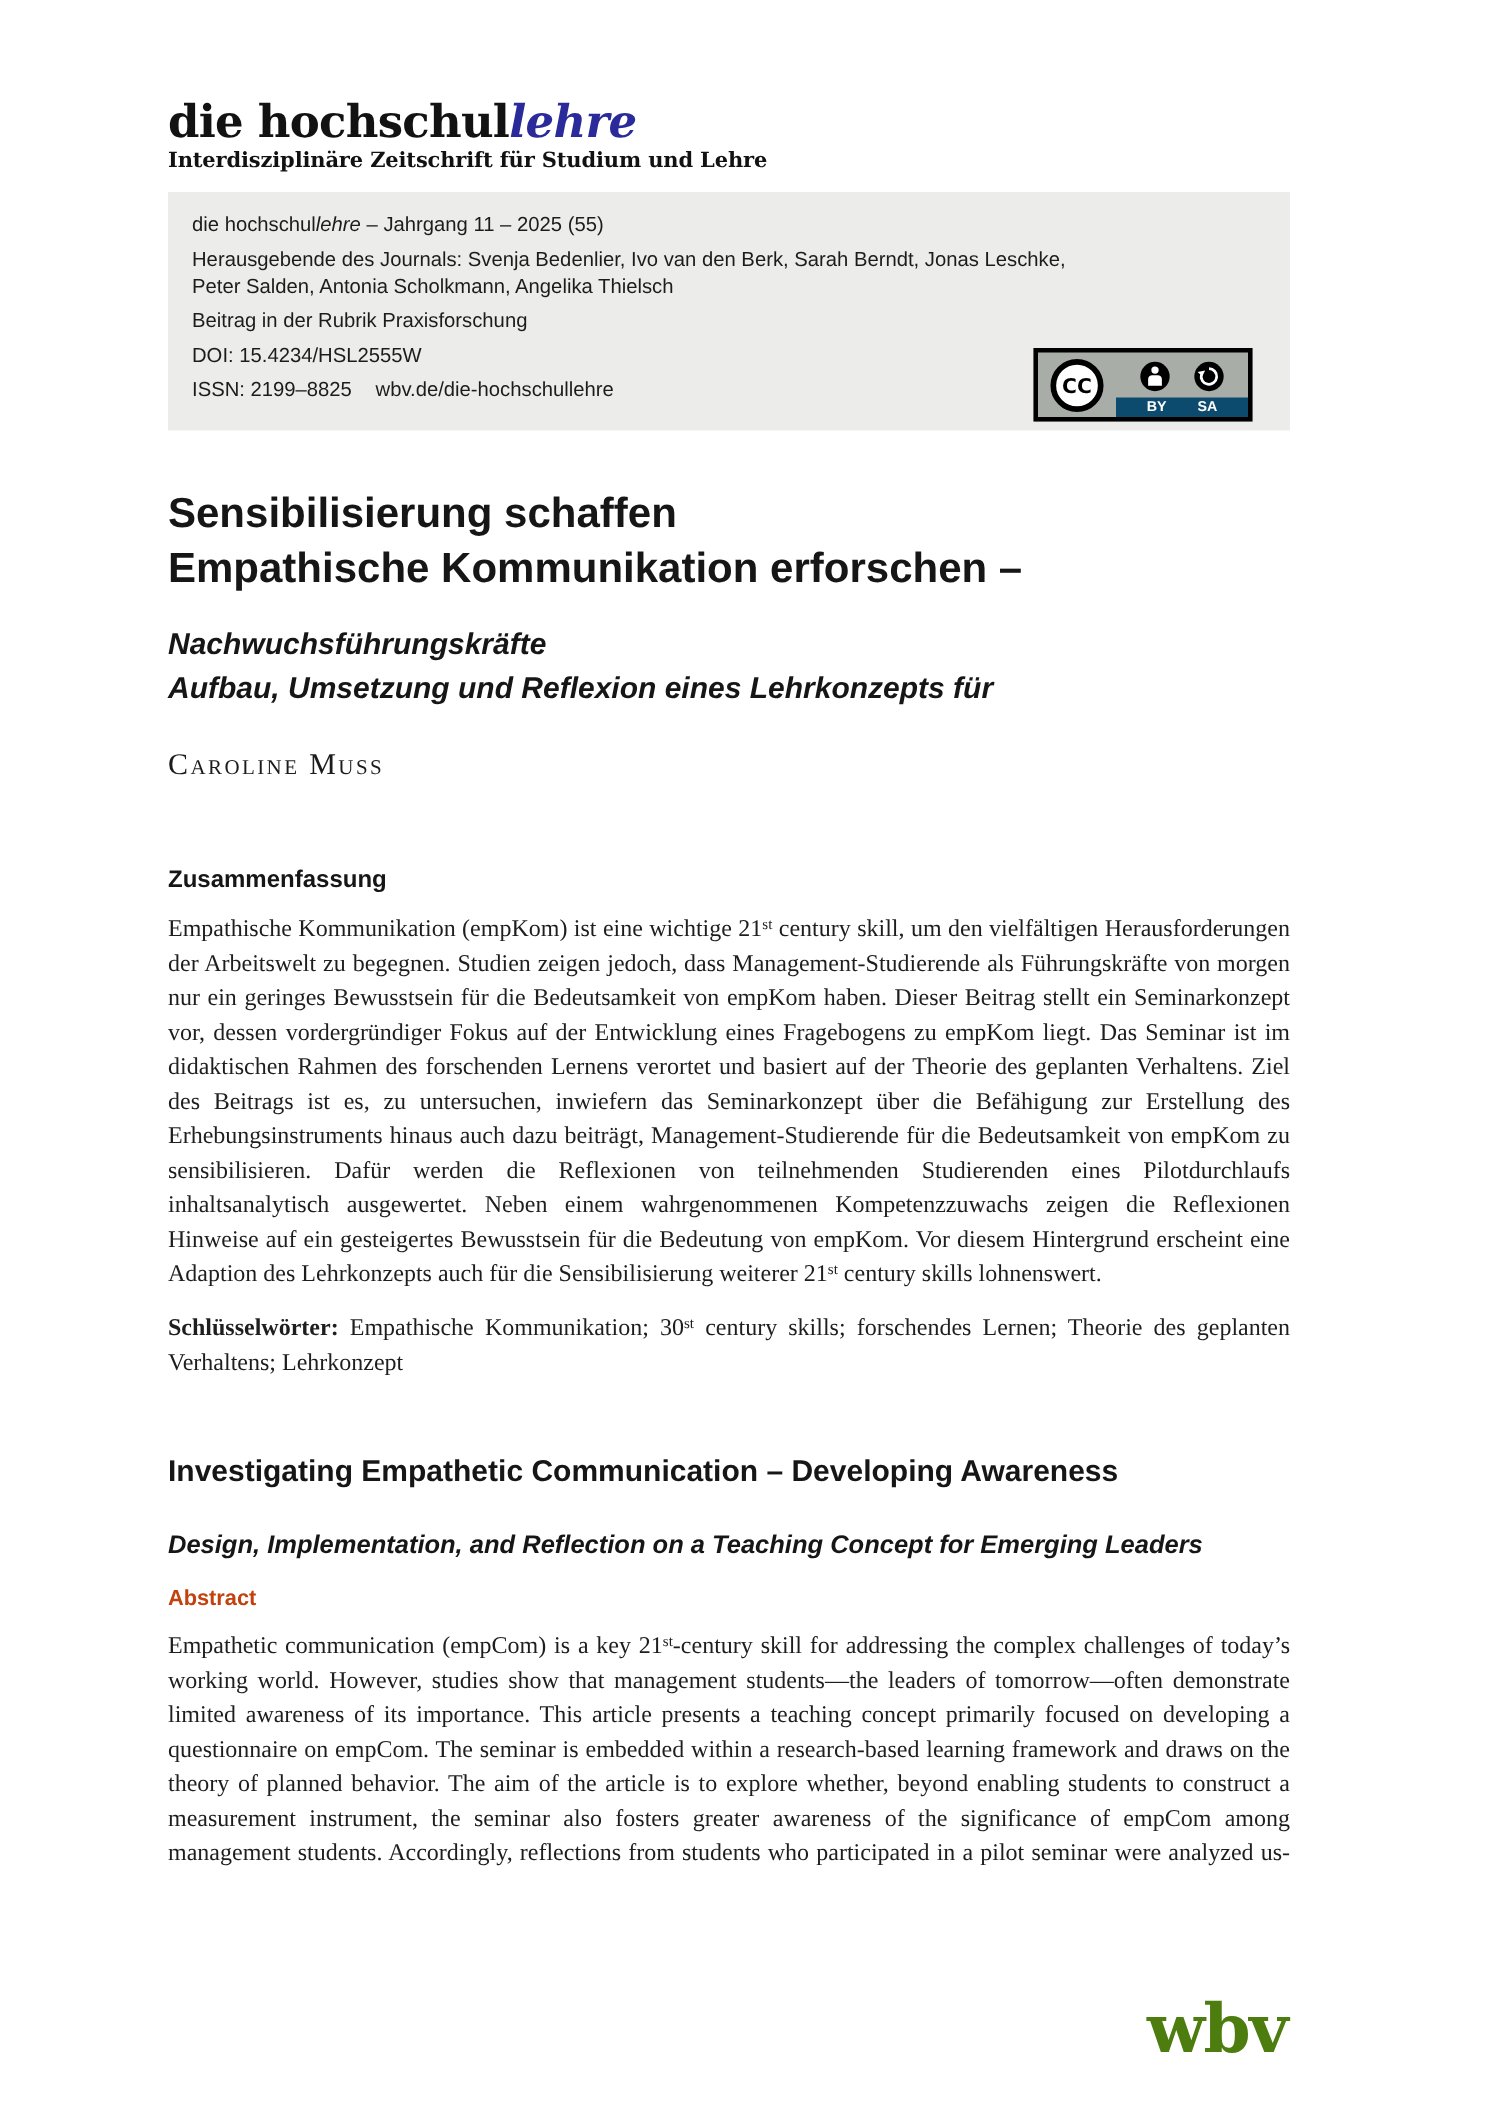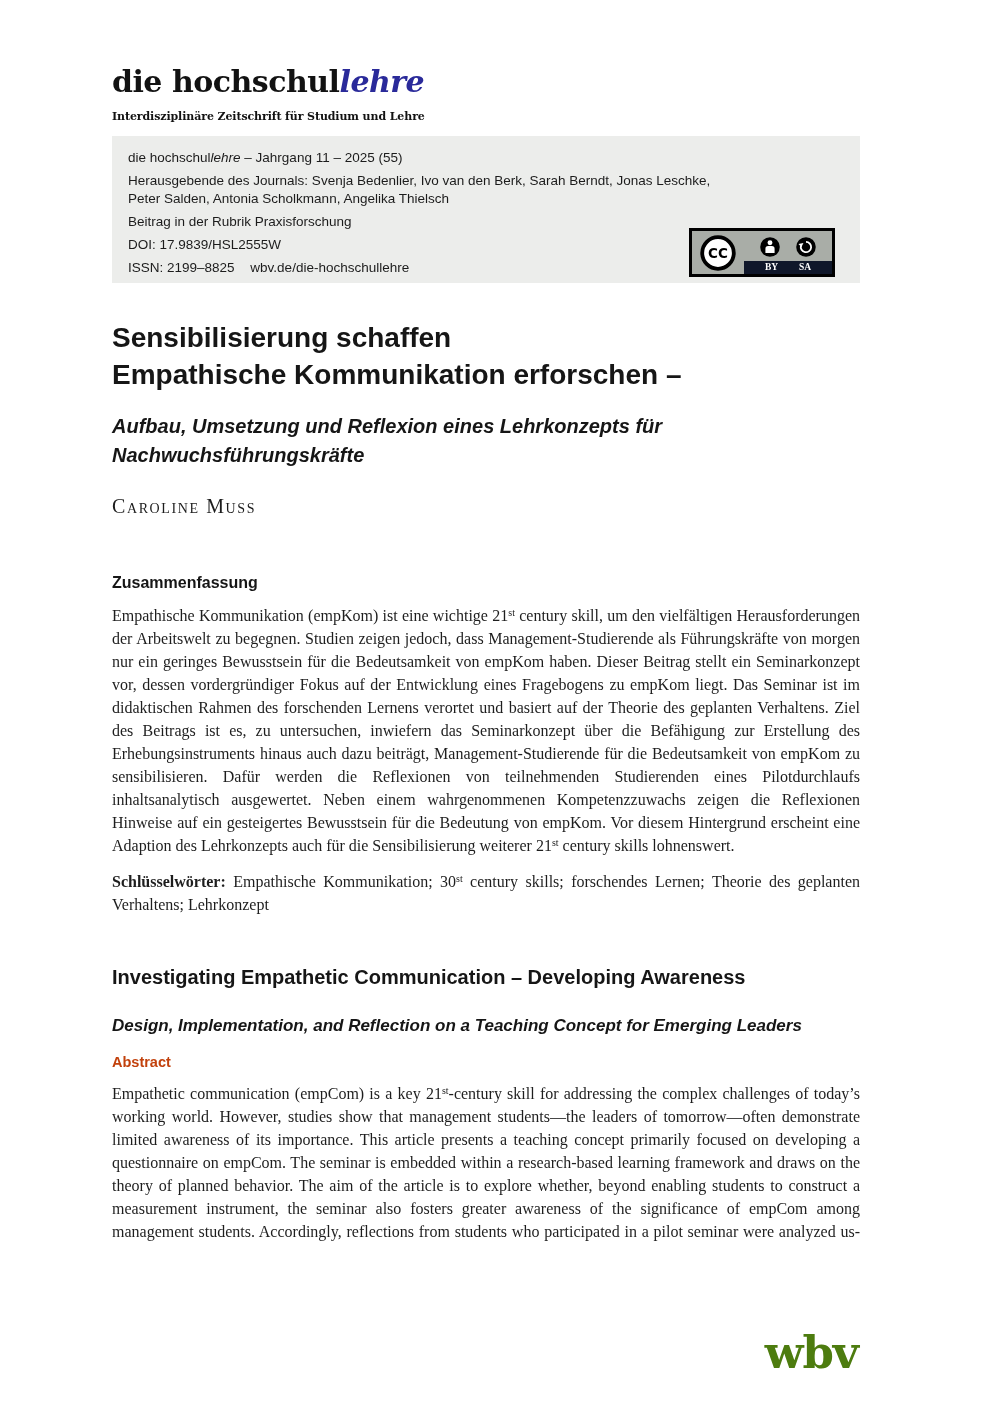--- a/index.html
+++ b/index.html
@@ -22,32 +22,32 @@
     font-weight: bold;
     font-size: 30px;
     line-height: 32px;
     letter-spacing: -0.5px;
     color: #121212;
   }
   .logo-accent { font-style: italic; }
   .logo-tagline {
     font-family: "DejaVu Serif", serif;
     font-weight: bold;
-    font-size: 11px;
+    font-size: 14px;
     letter-spacing: -0.1px;
     color: #121212;
-    margin-top: 12px;
+    margin-top: 1px;
   }
 
   
   .meta-box {
     position: relative;
     margin-top: 13px;
     background: #ecedeb;
-    padding: 13px 16px 6px 16px;
+    padding: 13px 16px 18px 16px;
     font-family: "Liberation Sans", sans-serif;
     font-size: 13.5px;
     line-height: 18px;
     color: #1c1c1c;
   }
   .meta-line { margin-bottom: 5px; }
   .meta-line:last-of-type { margin-bottom: 0; }
   .meta-line em { font-style: italic; }
   .meta-url { margin-left: 12px; }
 
@@ -62,23 +62,23 @@
     border: 3px solid #000;
     display: flex;
   }
   .cc-left { flex: 0 0 52px; display: flex; align-items: center; justify-content: center; }
   .cc-left svg { width: 36px; height: 36px; display: block; }
   .cc-right { flex: 1; display: flex; flex-direction: column; }
   .cc-icons { flex: 1; display: flex; align-items: center; justify-content: space-evenly; padding-top: 2px; }
   .cc-icons svg { width: 22px; height: 22px; display: block; }
   .cc-labels {
     height: 13px;
-    background: #0f172a;
+    background: #0c4a6e;
     color: #fff;
-    font-family: Liberation Serif, serif;
+    font-family: Liberation Sans, sans-serif;
     font-weight: bold;
     font-size: 9.5px;
     line-height: 13px;
     display: flex;
     justify-content: space-evenly;
   }
 
   
   .title {
     margin-top: 36px;
@@ -185,21 +185,21 @@
 
     <section class="meta-box">
       <p class="meta-line">
         <span>die hochschul</span><em>lehre</em><span> – Jahrgang 11 – 2025 (55)</span>
       </p>
       <p class="meta-line">
         <span>Herausgebende des Journals: Svenja Bedenlier, Ivo van den Berk, Sarah Berndt, Jonas Leschke,</span><br>
         <span>Peter Salden, Antonia Scholkmann, Angelika Thielsch</span>
       </p>
       <p class="meta-line">Beitrag in der Rubrik Praxisforschung</p>
-      <p class="meta-line">DOI: 17.9839/HSL2555W</p>
+      <p class="meta-line">DOI: 15.4234/HSL2555W</p>
       <p class="meta-line">
         <span>ISSN: 2199–8825</span>
         <span class="meta-url">wbv.de/die-hochschullehre</span>
       </p>
 
       <div class="cc-badge">
         <div class="cc-left">
           <svg viewBox="0 0 36 36" aria-hidden="true">
             <circle cx="18" cy="18" r="15.8" fill="#fff" stroke="#000" stroke-width="3.8"></circle>
             <text x="18" y="23" text-anchor="middle" font-family="DejaVu Sans, sans-serif" font-size="13.5" font-weight="bold" fill="#000">CC</text>
@@ -230,22 +230,22 @@
       </div>
     </section>
 
     <main>
       <h1 class="title">
         <span class="t-line">Sensibilisierung schaffen</span>
         <span class="t-line">Empathische Kommunikation erforschen –</span>
       </h1>
 
       <h2 class="subtitle">
+        <span class="t-line">Nachwuchsführungskräfte</span>
         <span class="t-line">Aufbau, Umsetzung und Reflexion eines Lehrkonzepts für</span>
-        <span class="t-line">Nachwuchsführungskräfte</span>
       </h2>
 
       <div class="author">Caroline Muss</div>
 
       <h3 class="sec-heading">Zusammenfassung</h3>
 
       <p class="body-text"><span>Empathische Kommunikation (empKom) ist eine wichtige 21</span><sup>st</sup><span> century skill, um den vielfältigen Herausforderungen der Arbeitswelt zu begegnen. Studien zeigen jedoch, dass Management-Studierende als Führungskräfte von morgen nur ein geringes Bewusstsein für die Bedeutsamkeit von empKom haben. Dieser Beitrag stellt ein Seminarkonzept vor, dessen vordergründiger Fokus auf der Entwicklung eines Fragebogens zu empKom liegt. Das Seminar ist im didaktischen Rahmen des forschenden Lernens verortet und basiert auf der Theorie des geplanten Verhaltens. Ziel des Beitrags ist es, zu untersuchen, inwiefern das Seminarkonzept über die Befähigung zur Erstellung des Erhebungsinstruments hinaus auch dazu beiträgt, Management-Studierende für die Bedeutsamkeit von empKom zu sensibilisieren. Dafür werden die Reflexionen von teilnehmenden Studierenden eines Pilotdurchlaufs inhaltsanalytisch ausgewertet. Neben einem wahrgenommenen Kompetenzzuwachs zeigen die Reflexionen Hinweise auf ein gesteigertes Bewusstsein für die Bedeutung von empKom. Vor diesem Hintergrund erscheint eine Adaption des Lehrkonzepts auch für die Sensibilisierung weiterer 21</span><sup>st</sup><span> century skills lohnenswert.</span></p>
 
       <p class="keywords"><b>Schlüsselwörter:</b><span> Empathische Kommunikation; 30</span><sup>st</sup><span> century skills; forschendes Lernen; Theorie des geplanten Verhaltens; Lehrkonzept</span></p>
 

